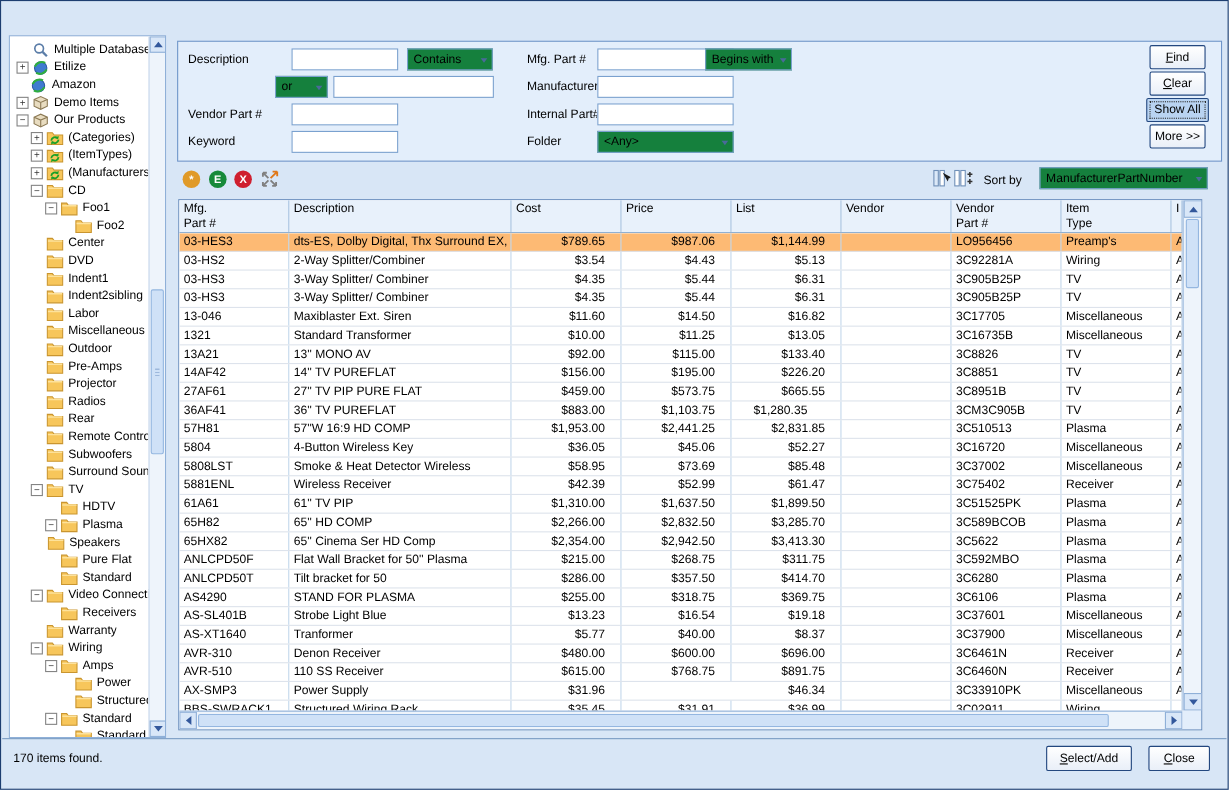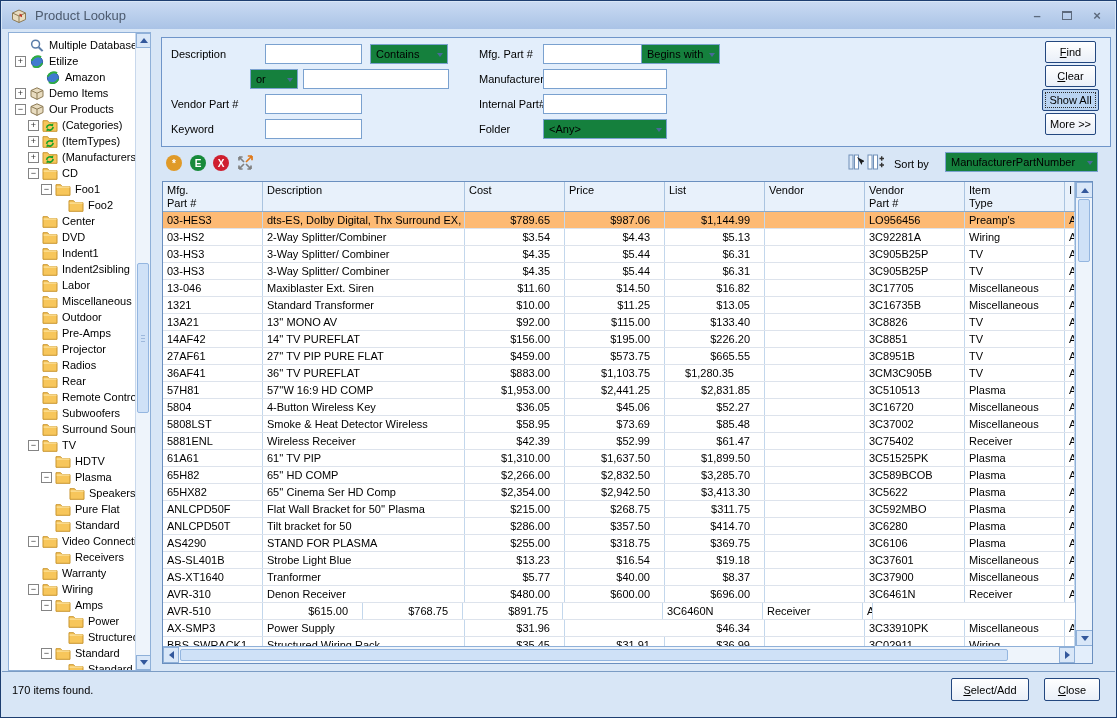--- a/index.html
+++ b/index.html
@@ -85,37 +85,20 @@
   .statusbar { position:absolute; left:1px; right:1px; bottom:1px; height:45px;
     background:#d8e6f6; border-top:1px solid #7b9cc4; }
   .status-text { position:absolute; left:10px; top:12px; }
   .fbtn { height:23px; padding-top:5px; }
 </style>
 </head>
 <body>
 
 <div class="window">
 
-  <div class="titlebar">
-    <span class="title-icon">
-      <svg viewBox="0 0 18 16">
-          <path d="M2.5 5 L9 2 L15.5 5 L15.5 11.5 L9 14.5 L2.5 11.5 Z" fill="#e8dcc0" stroke="#8c7a55"></path>
-          <path d="M2.5 5 L9 8 L15.5 5 M9 8 L9 14.5" fill="none" stroke="#8c7a55"></path>
-          <path d="M5.5 3.6 L12 6.7 L12 9.2 L9.5 8 L9.5 5.6 Z" fill="#c0392b"></path>
-        </svg>
-    </span>
-    <span class="title-text">Product Lookup</span>
-    <span class="tb-ctrls">
-      <span class="tb-btn">–</span>
-      <span class="tb-btn">
-          <span class="max-box"></span>
-        </span>
-      <span class="tb-btn">×</span>
-    </span>
-  </div>
 
   <div class="tree-panel">
     <div class="tree-items">
         <div class="tree-item" style="padding-left: 6px;">
           <span class="expander hidden"></span>
           <span class="tree-icon">
             <svg viewBox="0 0 16 16">
               <circle cx="6.5" cy="6.5" r="4.2" fill="none" stroke="#5b7da8" stroke-width="1.6"></circle>
               <line x1="9.8" y1="9.8" x2="14" y2="14" stroke="#5b7da8" stroke-width="2.2"></line>
             </svg>
@@ -126,21 +109,21 @@
           <span class="expander">+</span>
           <span class="tree-icon">
             <svg viewBox="0 0 16 16">
               <circle cx="8" cy="8.4" r="6" fill="#3f7bd0" stroke="#2a56a0"></circle>
               <path d="M2.3 7 A7.3 7.3 0 0 1 12.4 3.3" fill="none" stroke="#2fae3f" stroke-width="2"></path>
               <path d="M13.7 9.8 A7.3 7.3 0 0 1 3.6 13.1" fill="none" stroke="#2fae3f" stroke-width="2"></path>
             </svg>
           </span>
           <span class="tree-label">Etilize</span>
         </div>
-        <div class="tree-item" style="padding-left: 22px;">
+        <div class="tree-item" style="padding-left: 4px;">
           <span class="expander hidden"></span>
           <span class="tree-icon">
             <svg viewBox="0 0 16 16">
               <circle cx="8" cy="8.4" r="6" fill="#3f7bd0" stroke="#2a56a0"></circle>
               <path d="M2.3 7 A7.3 7.3 0 0 1 12.4 3.3" fill="none" stroke="#2fae3f" stroke-width="2"></path>
               <path d="M13.7 9.8 A7.3 7.3 0 0 1 3.6 13.1" fill="none" stroke="#2fae3f" stroke-width="2"></path>
             </svg>
           </span>
           <span class="tree-label">Amazon</span>
         </div>
@@ -396,21 +379,21 @@
         <div class="tree-item" style="padding-left: 32px;">
           <span class="expander">−</span>
           <span class="tree-icon">
             <svg viewBox="0 0 16 14">
               <path d="M1 2.2 h4.6 l1.6 2 H15 v8.6 H1 z" fill="#f7c65b" stroke="#c9952f"></path>
               <path d="M1.6 4.6 h13" stroke="#fde29b" stroke-width="1.3"></path>
             </svg>
           </span>
           <span class="tree-label">Plasma</span>
         </div>
-        <div class="tree-item" style="padding-left: 46px;">
+        <div class="tree-item" style="padding-left: 20px;">
           <span class="expander hidden"></span>
           <span class="tree-icon">
             <svg viewBox="0 0 16 14">
               <path d="M1 2.2 h4.6 l1.6 2 H15 v8.6 H1 z" fill="#f7c65b" stroke="#c9952f"></path>
               <path d="M1.6 4.6 h13" stroke="#fde29b" stroke-width="1.3"></path>
             </svg>
           </span>
           <span class="tree-label">Speakers</span>
         </div>
         <div class="tree-item" style="padding-left: 32px;">
@@ -865,20 +848,21 @@
           <div class="td r" style="width: 100px;">$480.00</div>
           <div class="td r" style="width: 100px;">$600.00</div>
           <div class="td r" style="width: 100px;">$696.00</div>
           <div class="td" style="width: 100px;"></div>
           <div class="td" style="width: 100px;">3C6461N</div>
           <div class="td" style="width: 100px;">Receiver</div>
           <div class="td" style="width: 10px;">A</div>
         </div>
         <div class="tr">
           <div class="td" style="width: 100px;">AVR-510</div>
+          <div class="td" style="width: 202px;">110 SS Receiver</div>
           <div class="td r" style="width: 100px;">$615.00</div>
           <div class="td r" style="width: 100px;">$768.75</div>
           <div class="td r" style="width: 100px;">$891.75</div>
           <div class="td" style="width: 100px;"></div>
           <div class="td" style="width: 100px;">3C6460N</div>
           <div class="td" style="width: 100px;">Receiver</div>
           <div class="td" style="width: 10px;">A</div>
         </div>
         <div class="tr">
           <div class="td" style="width: 100px;">AX-SMP3</div>

